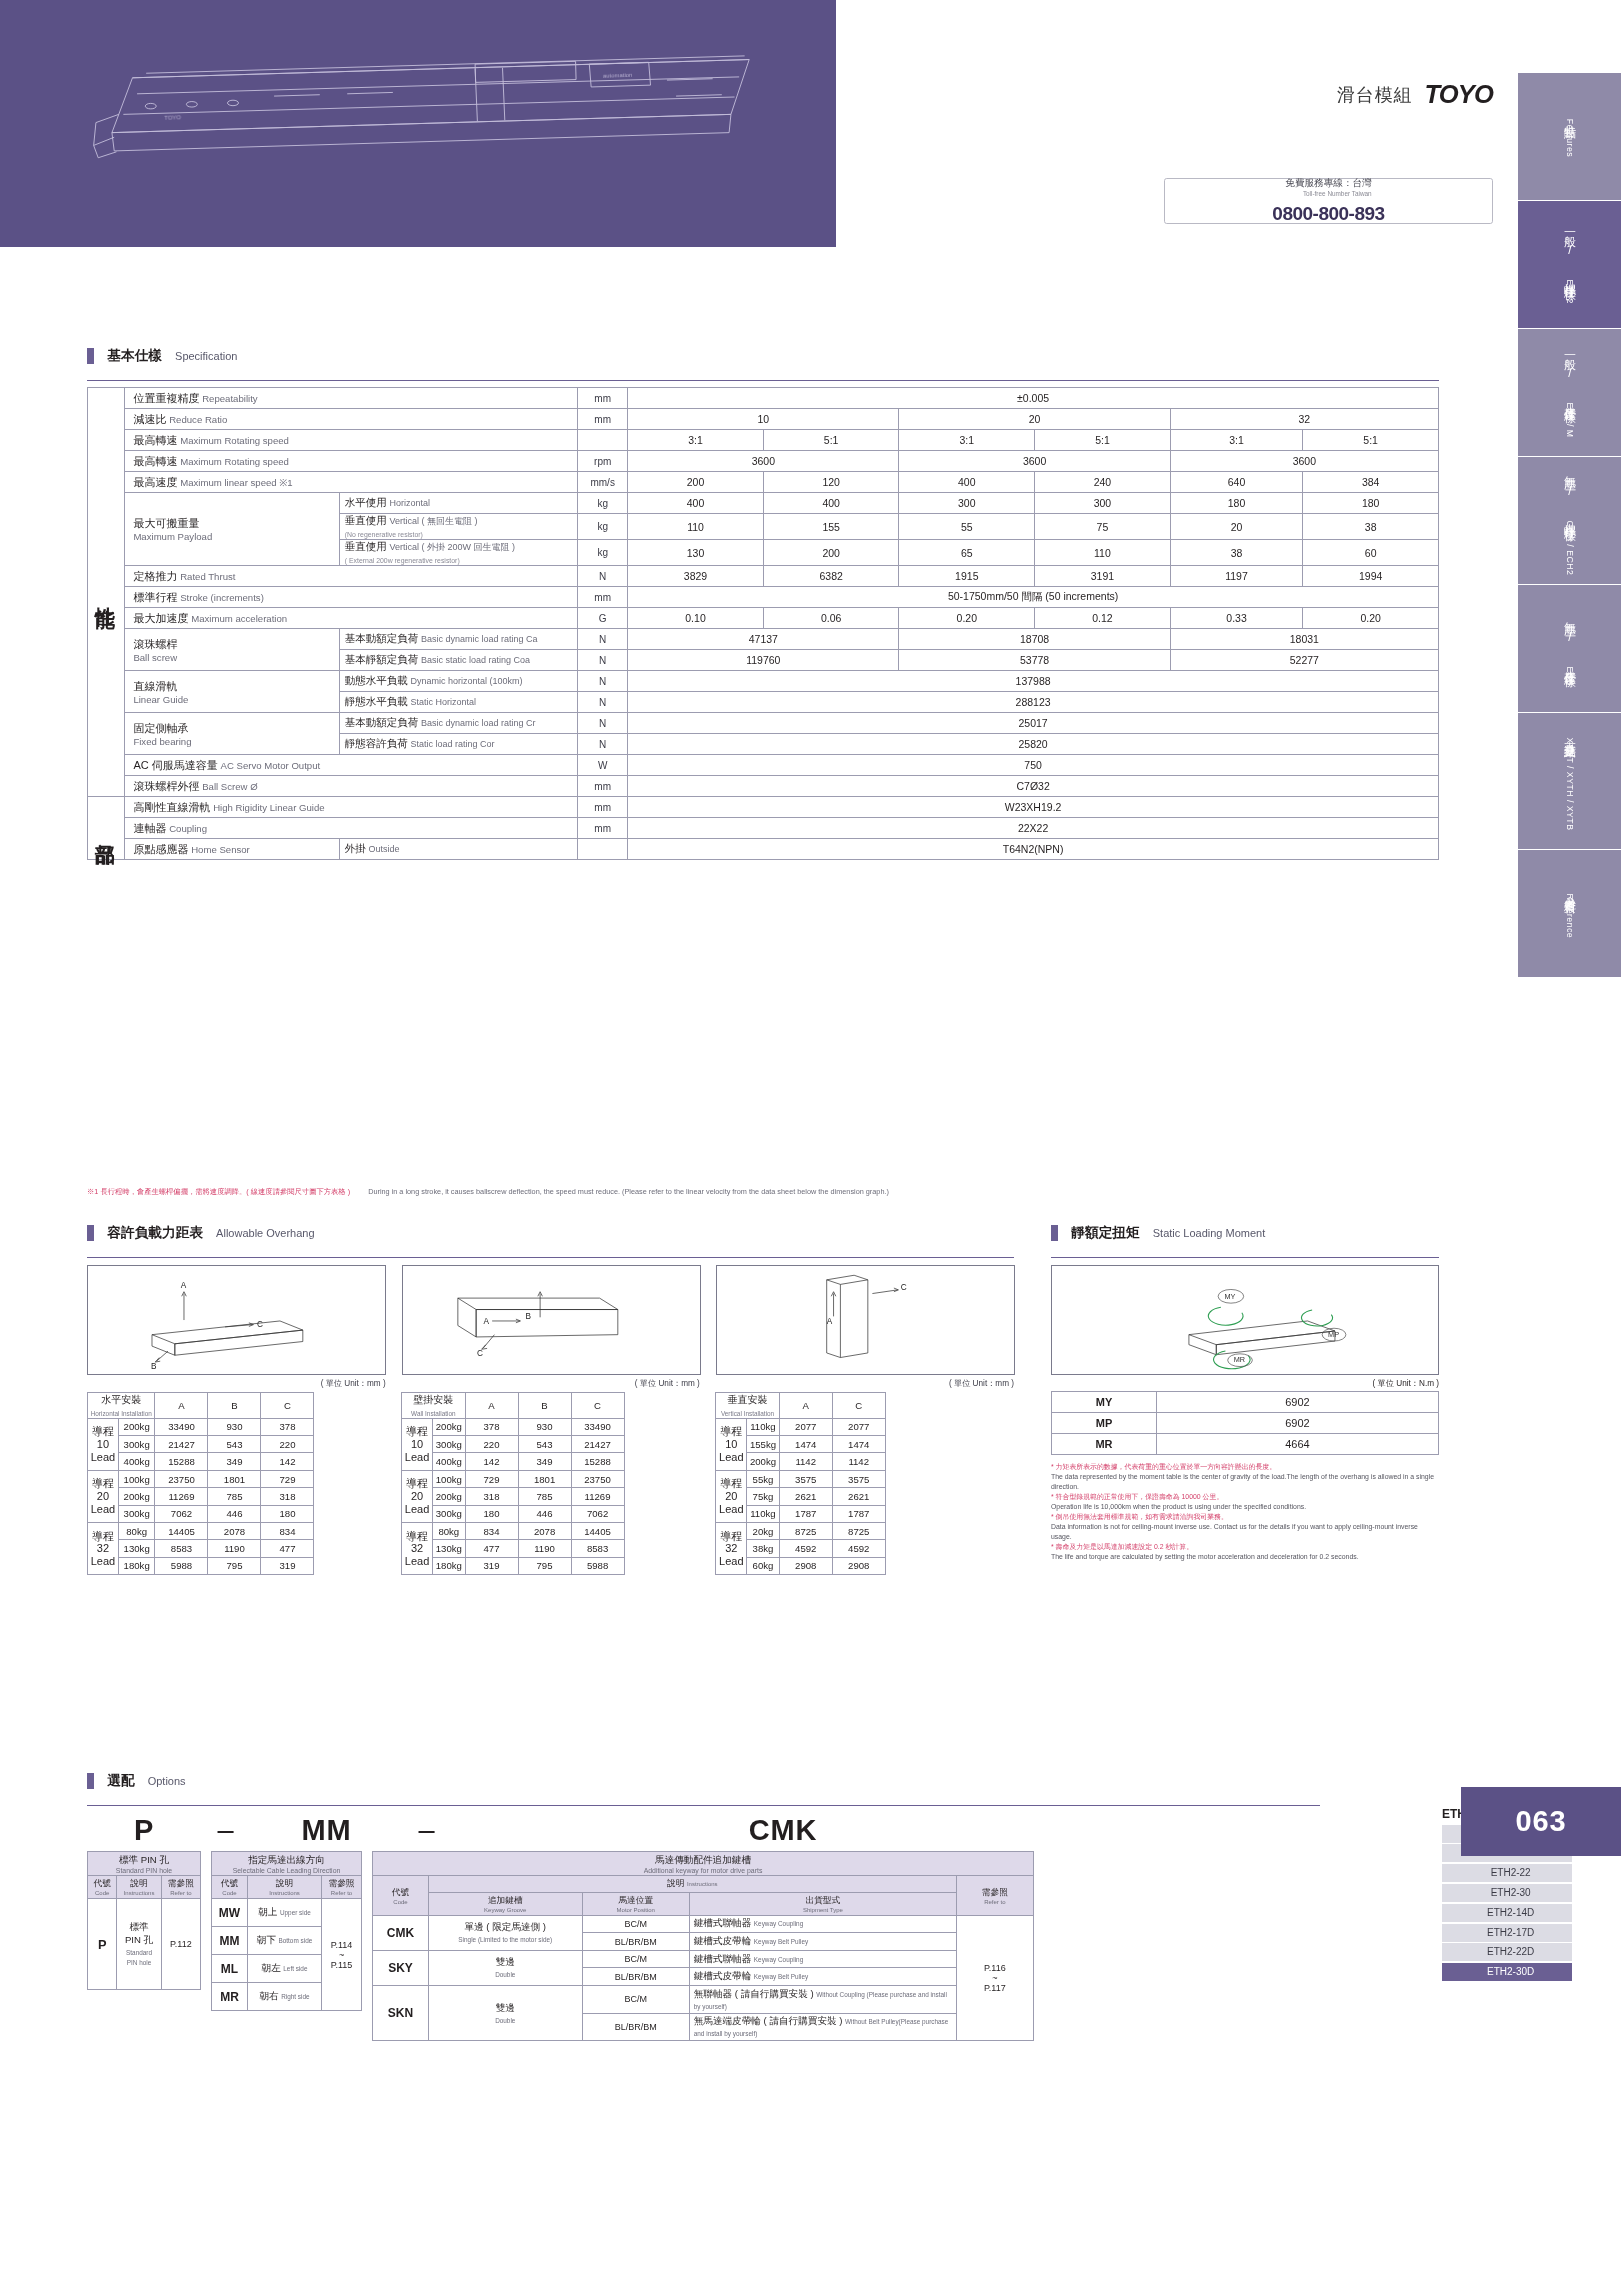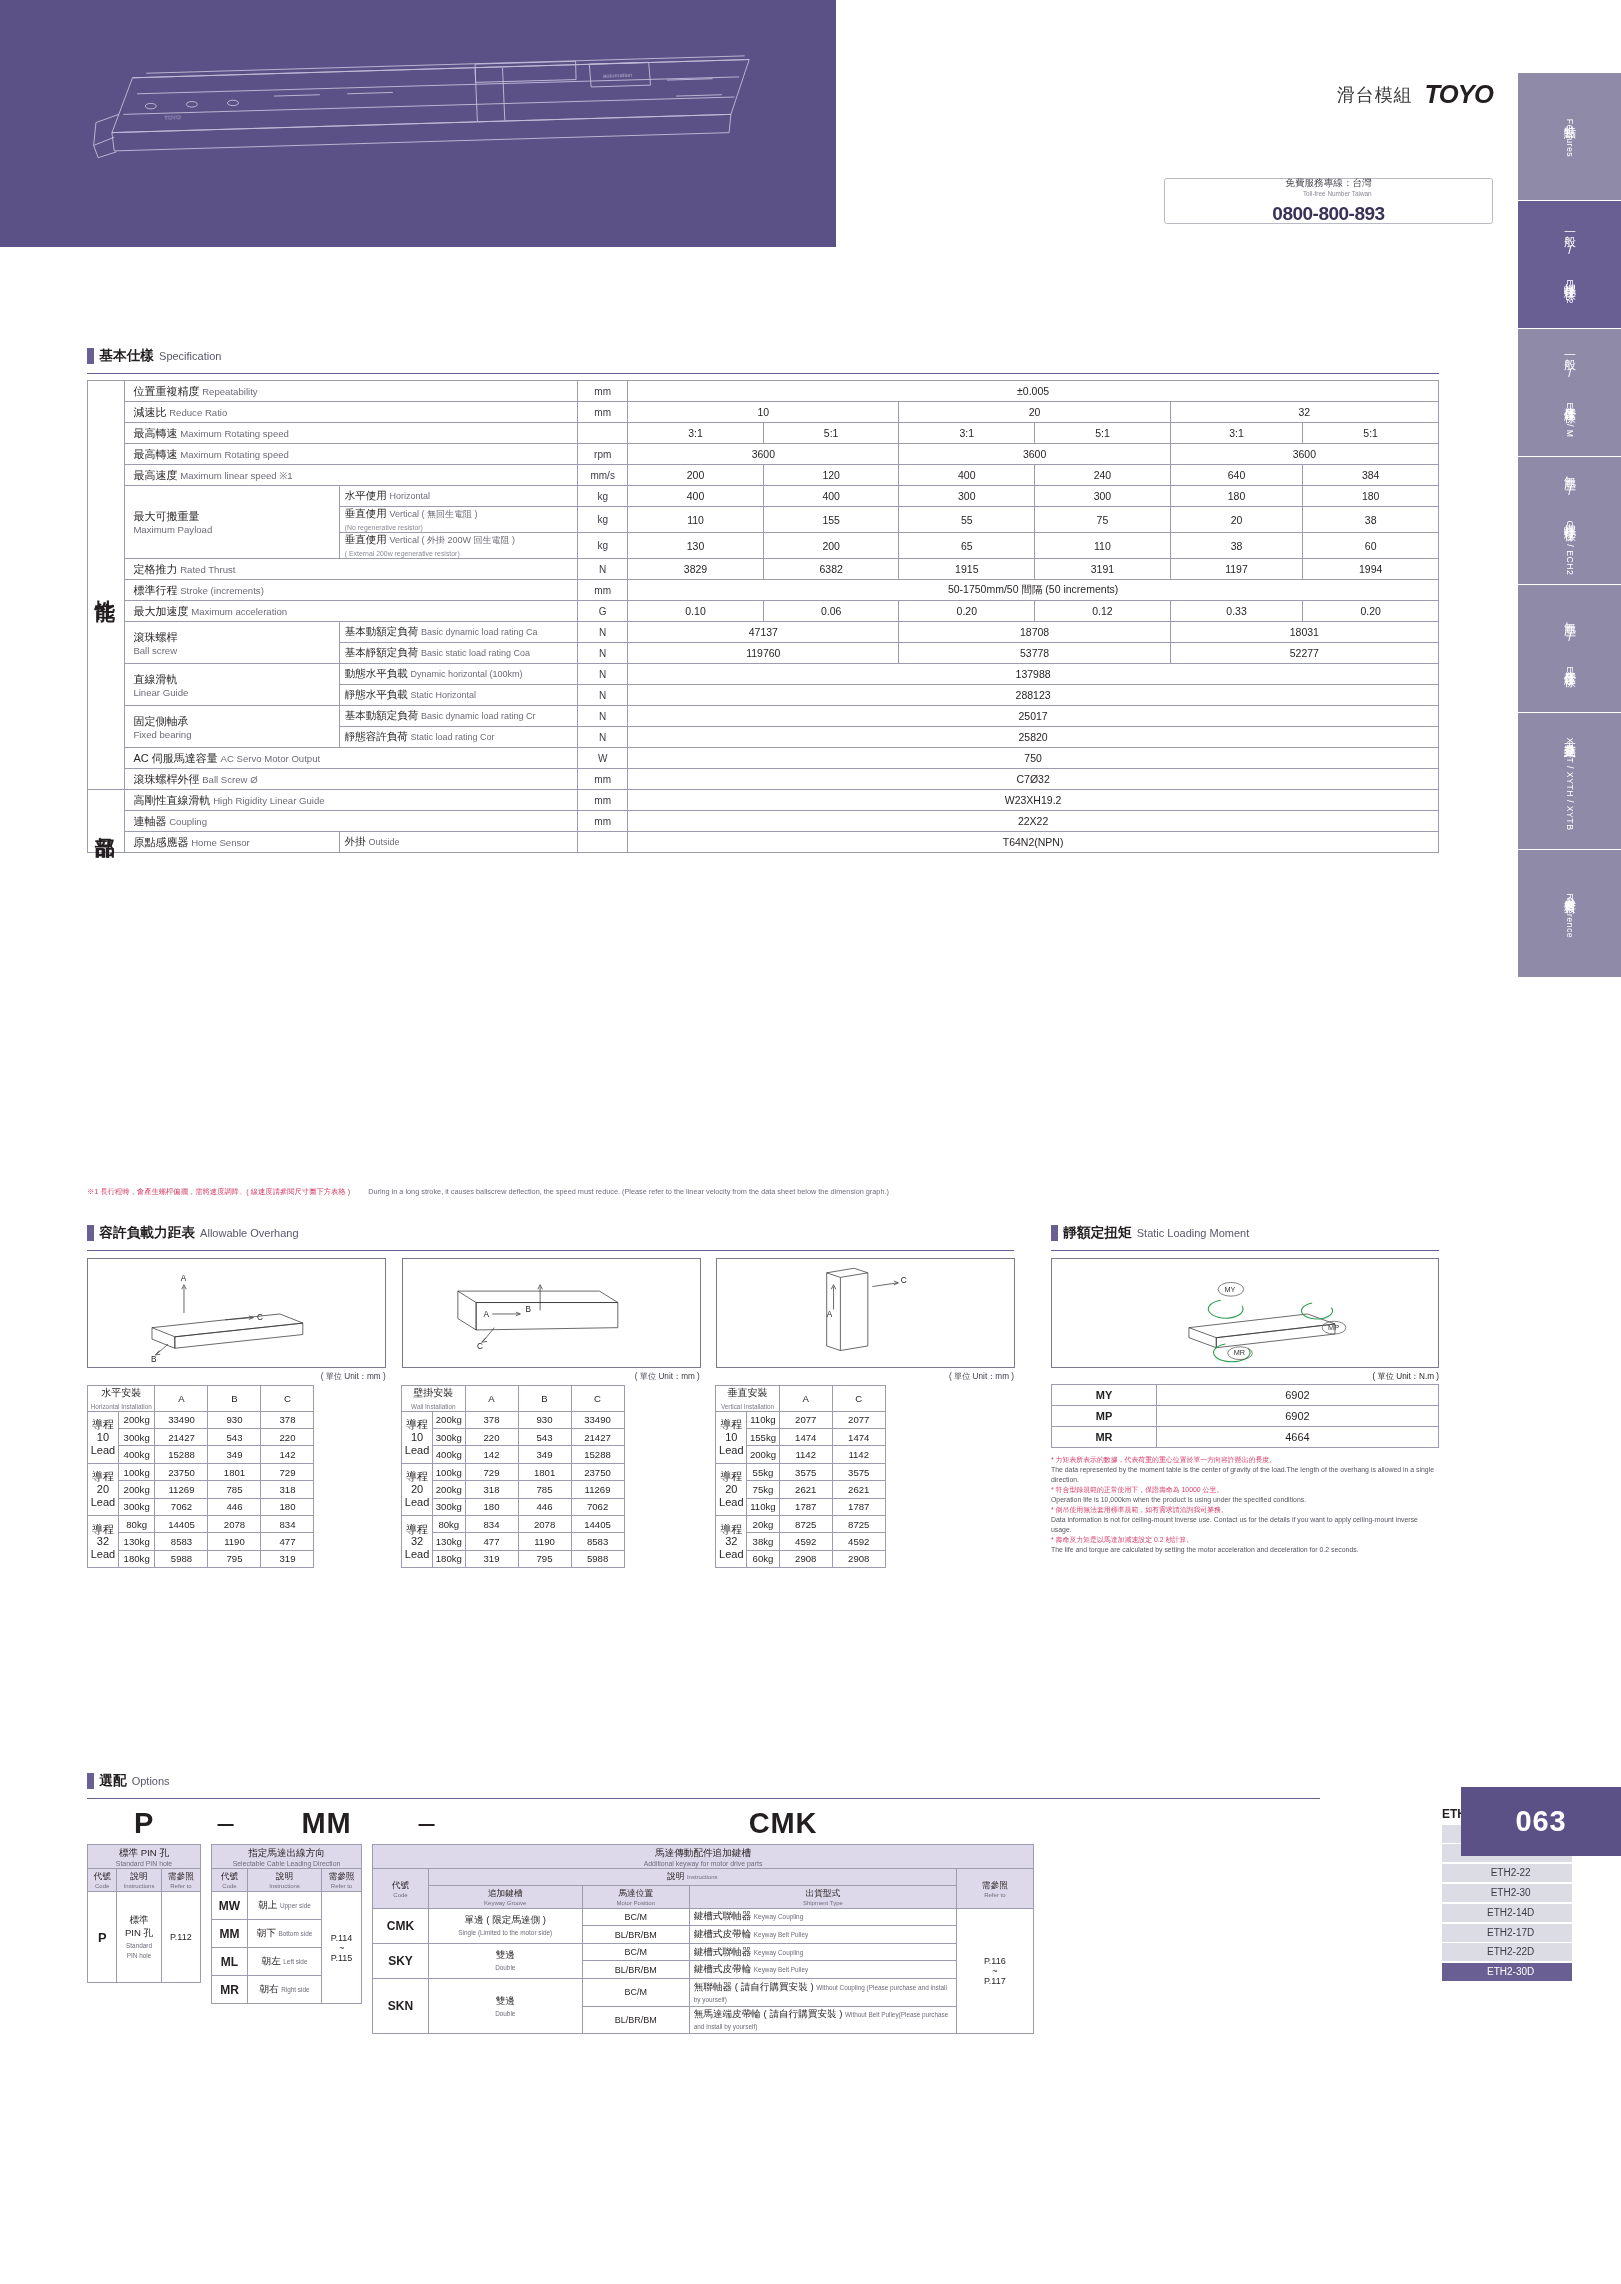--- a/index.html
+++ b/index.html
@@ -52,23 +52,23 @@
     font-size:12px; line-height:1.25; letter-spacing:1.4px; padding:8.2px 0;
     text-align:center;
   }
   .stab .inner .en { font-size:8.7px; letter-spacing:0.5px; text-orientation:sideways; }
   .stab.active { background:#6a5f93; }
   .stab.h1 { height:128px; }
   .stab.h2 { height:137px; }
 
   
   .sec-head {
-    display:flex; align-items:center; gap:5px;
+    display:flex; align-items:center; gap:13px;
     border-bottom:1.4px solid #6a5f93;
-    padding-bottom:8px;
+    padding-bottom:15px;
   }
   .sec-head .bar { width:7.3px; height:15.5px; background:#6a5f93; }
   .sec-head .cn { font-size:13.7px; font-weight:bold; color:#231f20; }
   .sec-head .en { font-size:11px; color:#58586a; }
 
   
   .spec-wrap { position:absolute; left:87px; top:347px; width:1352px; }
   table.spec { border-collapse:collapse; width:1352px; margin-top:6.4px; font-size:10px; }
   table.spec td {
     border:0.5px solid #9c9cb0; padding:0 4.6px; height:21px; vertical-align:middle;

